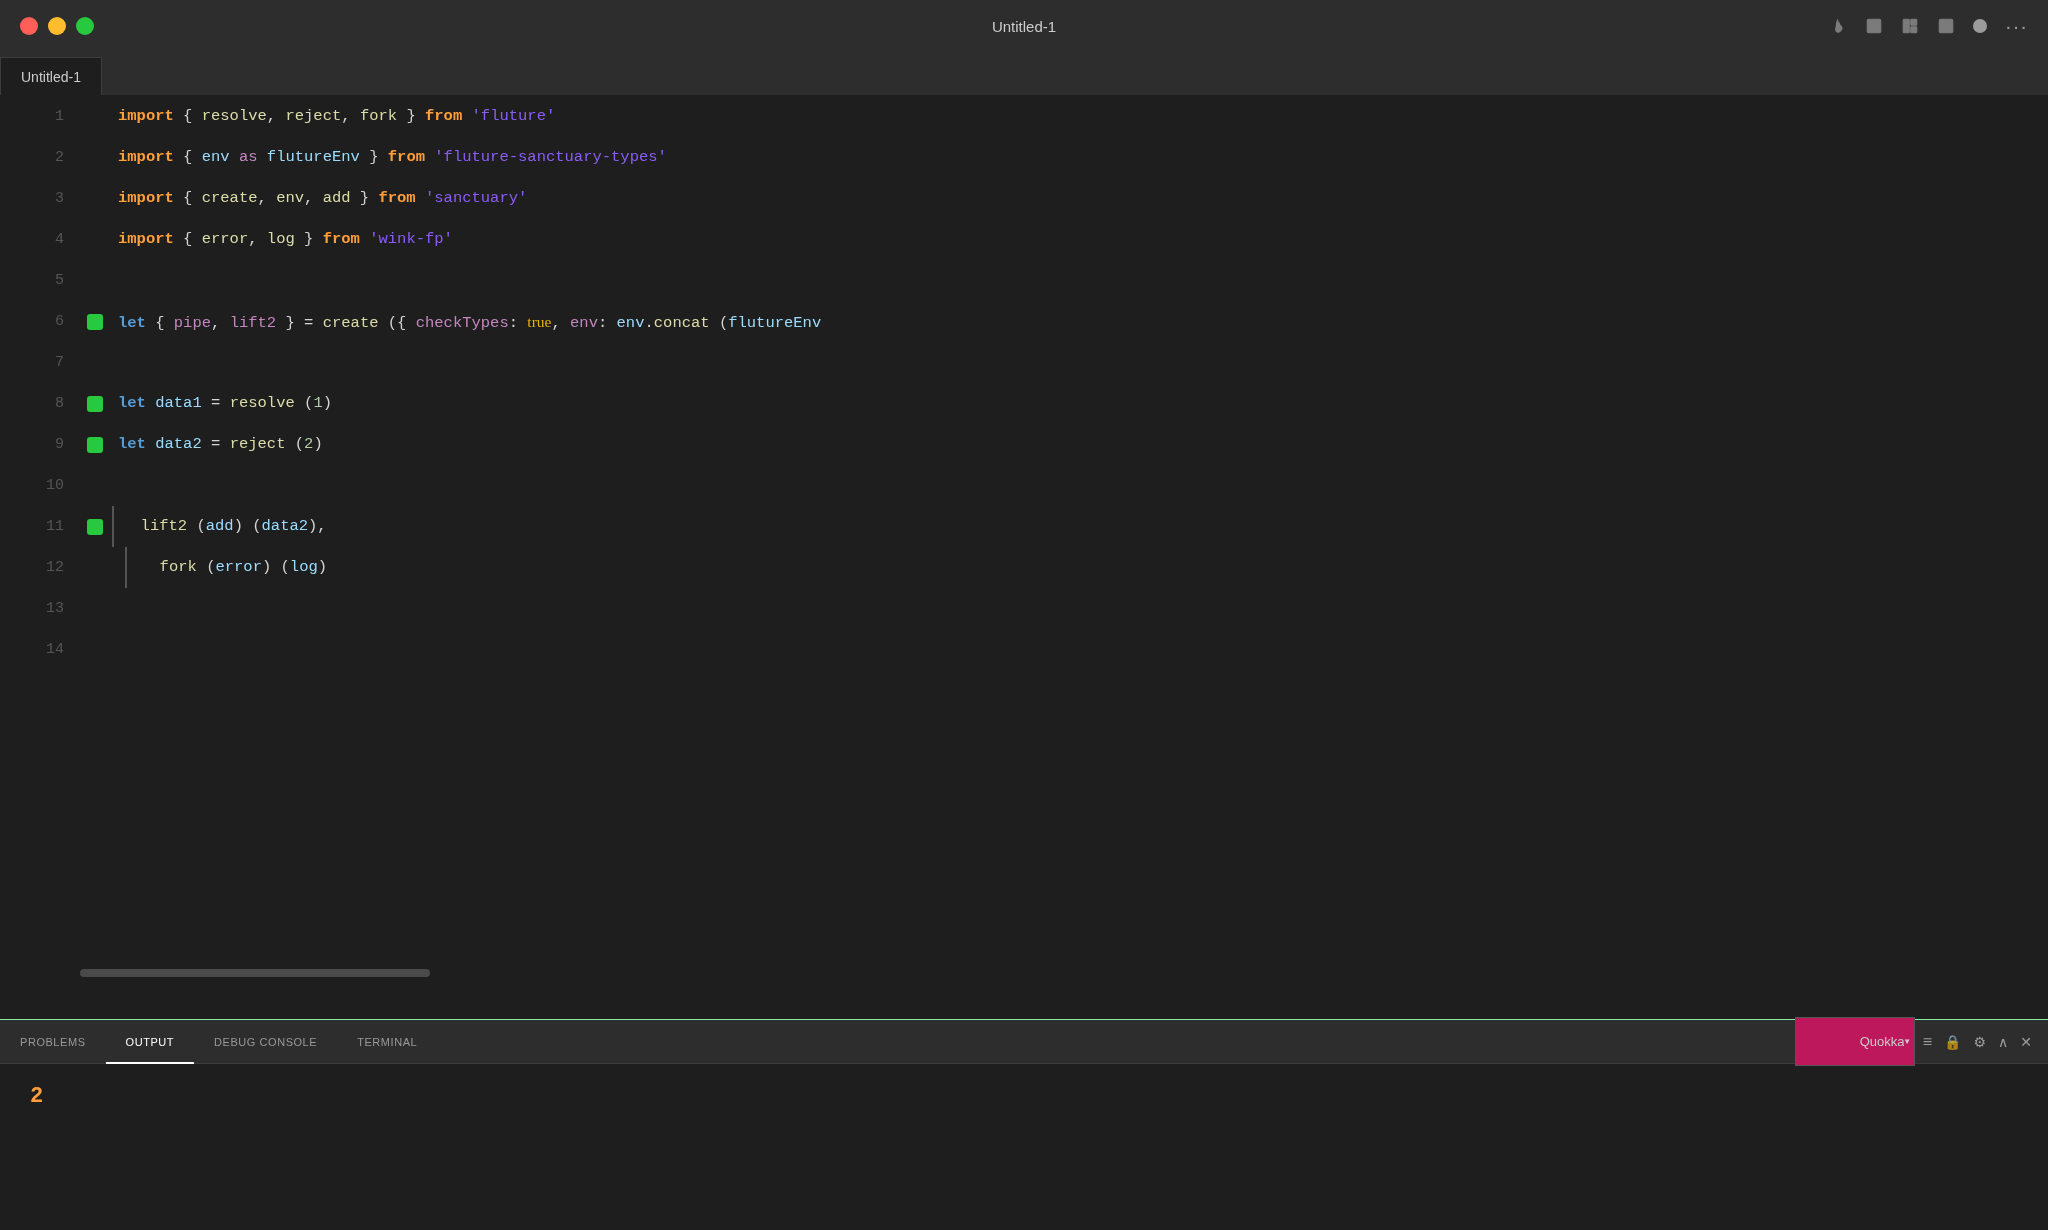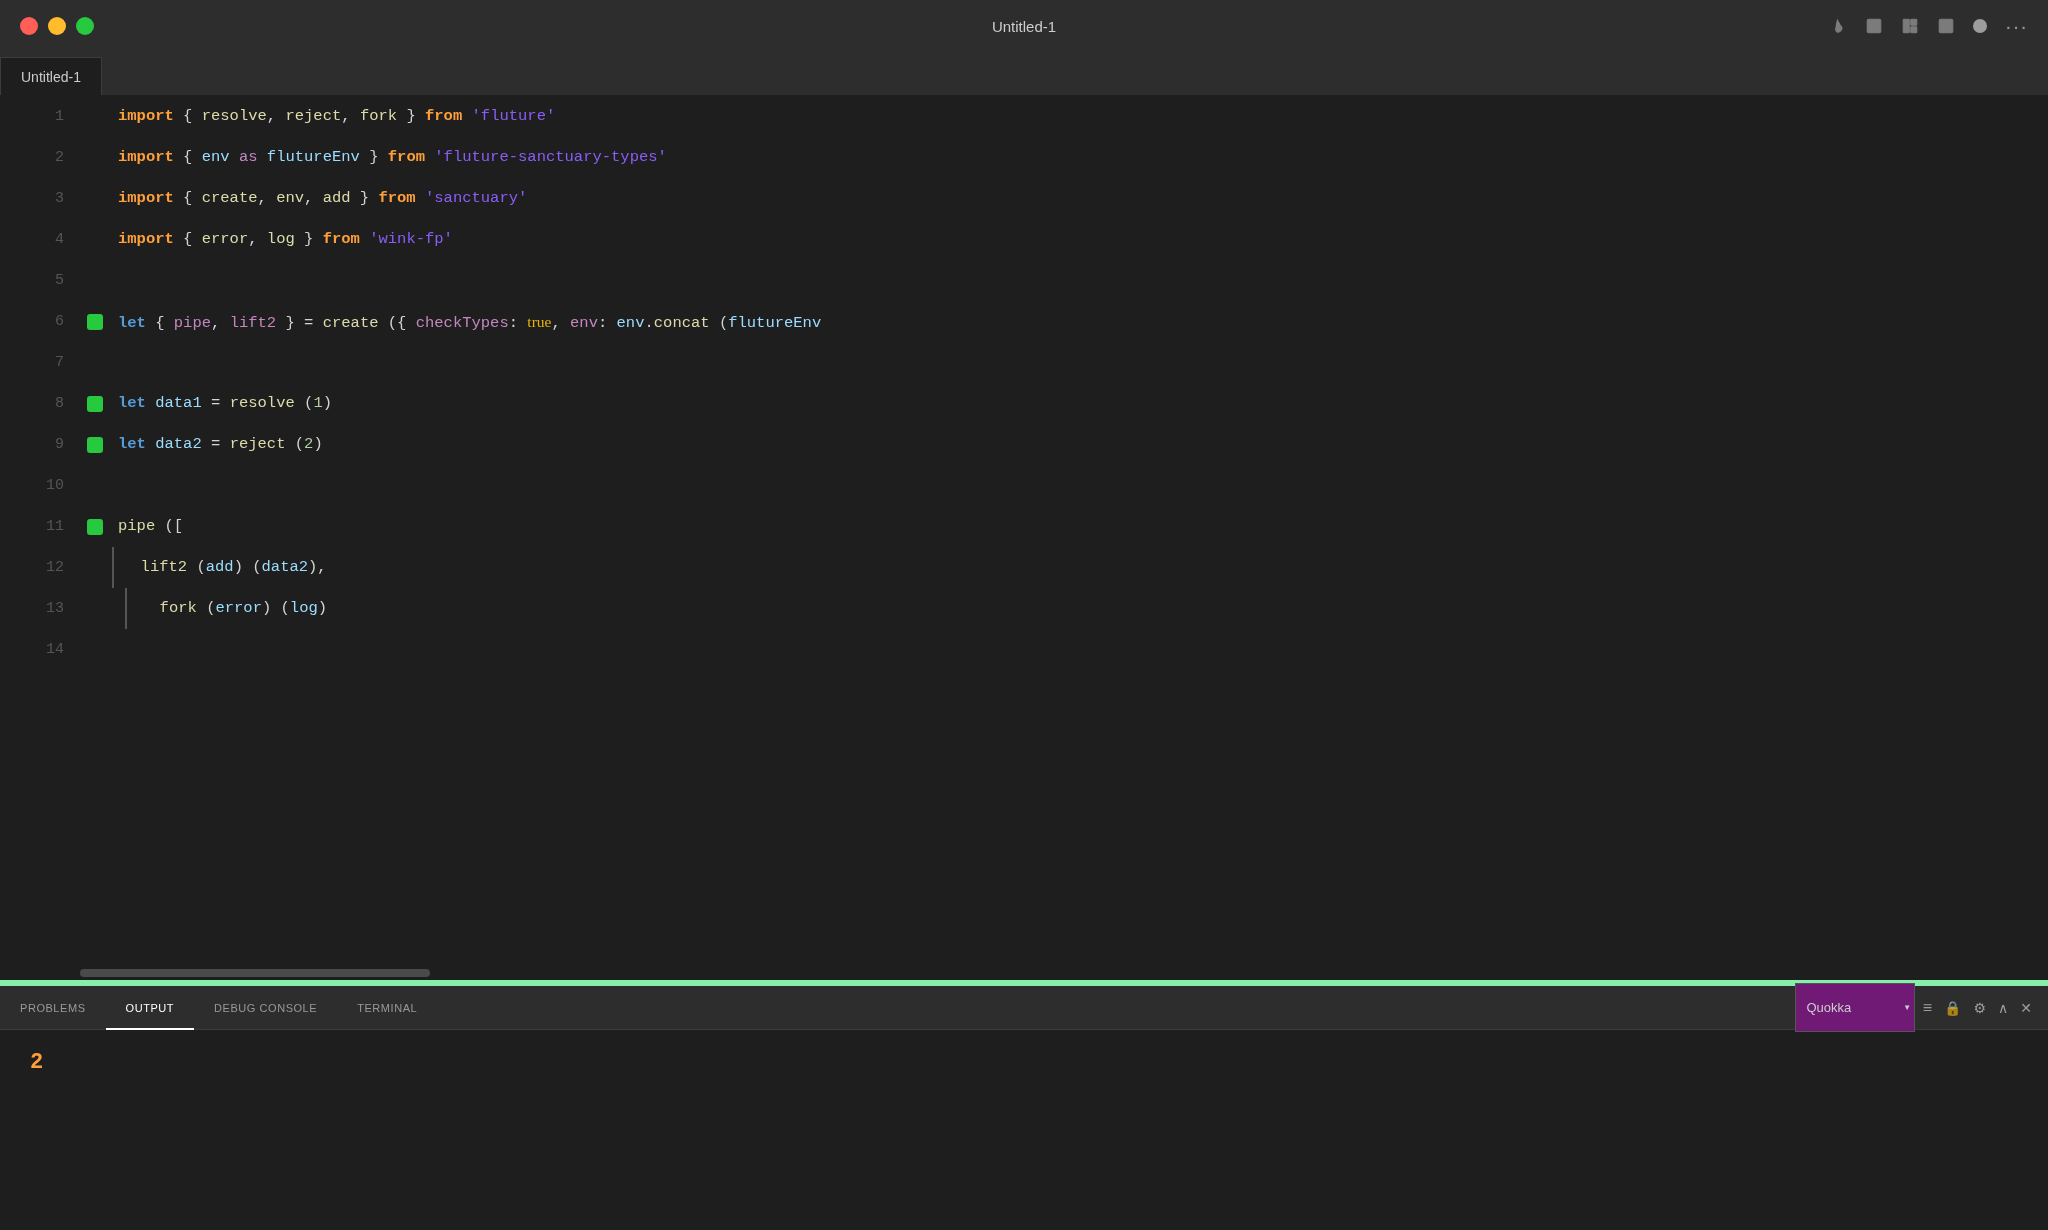--- a/index.html
+++ b/index.html
@@ -151,23 +151,24 @@
 
     
     .scrollbar-track {
       width: 14px;
       background: #1e1e1e;
     }
 
     
     .panel {
       background: #1e1e1e;
-      border-top: 6px solid #86efac;
-      display: flex;
-      flex-direction: column;
+      border-top: 1px solid #86efac;
+      display: flex;
+      flex-direction: column;
+      margin-top: 39px;
     }
 
     .panel-tabs {
       display: flex;
       align-items: center;
       background: #2d2d2d;
       height: 44px;
       border-bottom: 1px solid #3c3c3c;
       padding: 0 0;
     }
@@ -198,29 +199,30 @@
       padding-right: 16px;
     }
 
     .panel-select-wrapper {
       display: flex;
       align-items: center;
       gap: 8px;
     }
 
     .panel-select {
-      background: #701a75;
+      background: #be185d;
       border: 1px solid #555;
       color: #cccccc;
       padding: 16px 10px;
       font-size: 13px;
       font-family: -apple-system, BlinkMacSystemFont, sans-serif;
       appearance: none;
       cursor: pointer;
       min-width: 120px;
+      text-align: right;
     }
 
     .panel-content {
       flex: 1;
       padding: 20px 30px;
       font-family: 'Menlo', 'Monaco', 'Courier New', monospace;
     }
 
     .output-number {
       color: #ff9f3a;
@@ -384,21 +386,20 @@
           <div class="code-line"><span class="kw-blue">let</span><span class="op"> { </span><span class="key">pipe</span><span class="op">, </span><span class="key">lift2</span><span class="op"> } = </span><span class="fn-name">create</span><span class="op"> ({ </span><span class="key">checkTypes</span><span class="op">: </span><span class="val-true">true</span><span class="op">, </span><span class="key">env</span><span class="op">: </span><span class="env-word">env</span><span class="op">.</span><span class="method">concat</span><span class="op"> (</span><span class="param">flutureEnv</span></div>
 
           <div class="code-line"> </div>
 
           <div class="code-line"><span class="kw-blue">let</span><span class="op"> </span><span class="param">data1</span><span class="op"> = </span><span class="fn-name">resolve</span><span class="op"> (</span><span class="num">1</span><span class="op">)</span></div>
 
           <div class="code-line"><span class="kw-blue">let</span><span class="op"> </span><span class="param">data2</span><span class="op"> = </span><span class="fn-name">reject</span><span class="op"> (</span><span class="num">2</span><span class="op">)</span></div>
 
           <div class="code-line"> </div>
 
-          <div class="code-line"><span class="fn-name">pipe</span><span class="op"> ([</span></div>
 
           <div class="code-line" style="border-left: 2px solid #555; margin-left: 2px; "><span class="op">  </span><span class="fn-name">lift2</span><span class="op"> (</span><span class="param">add</span><span class="op">) (</span><span class="param">data2</span><span class="op">),</span></div>
 
           <div class="code-line" style="border-left: 2px solid #555; margin-left: 15px; padding-left: 14px;"><span class="op">  </span><span class="fn-name">fork</span><span class="op"> (</span><span class="param">error</span><span class="op">) (</span><span class="param">log</span><span class="op">)</span></div>
 
         </div>
 
         <div class="scrollbar-track"></div>
       </div>
 

